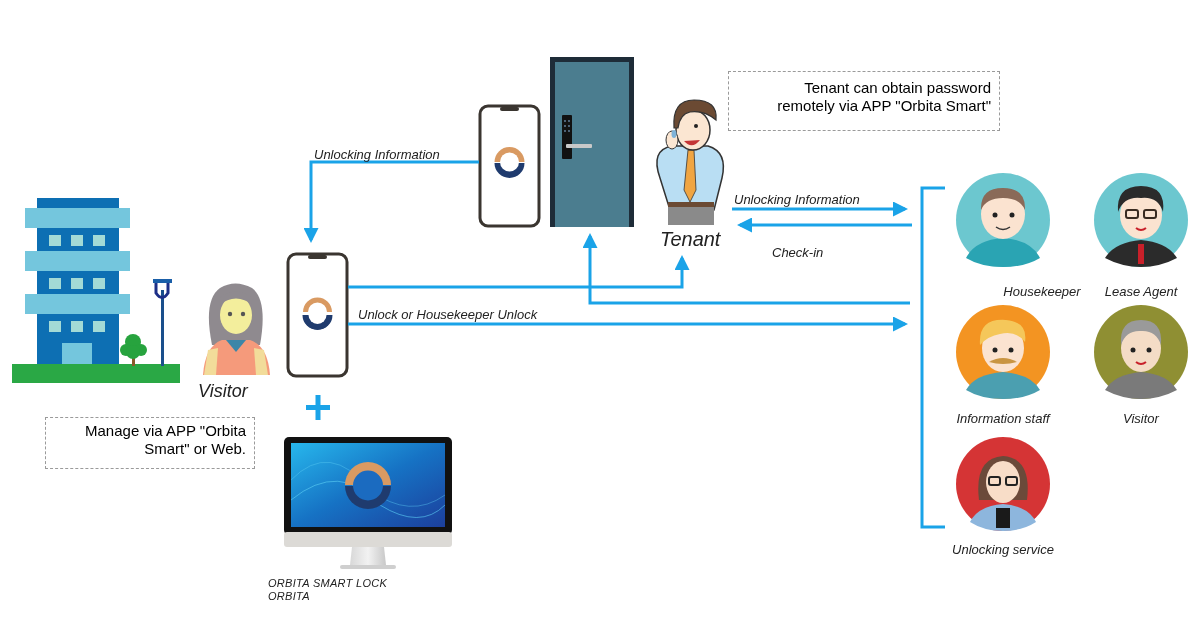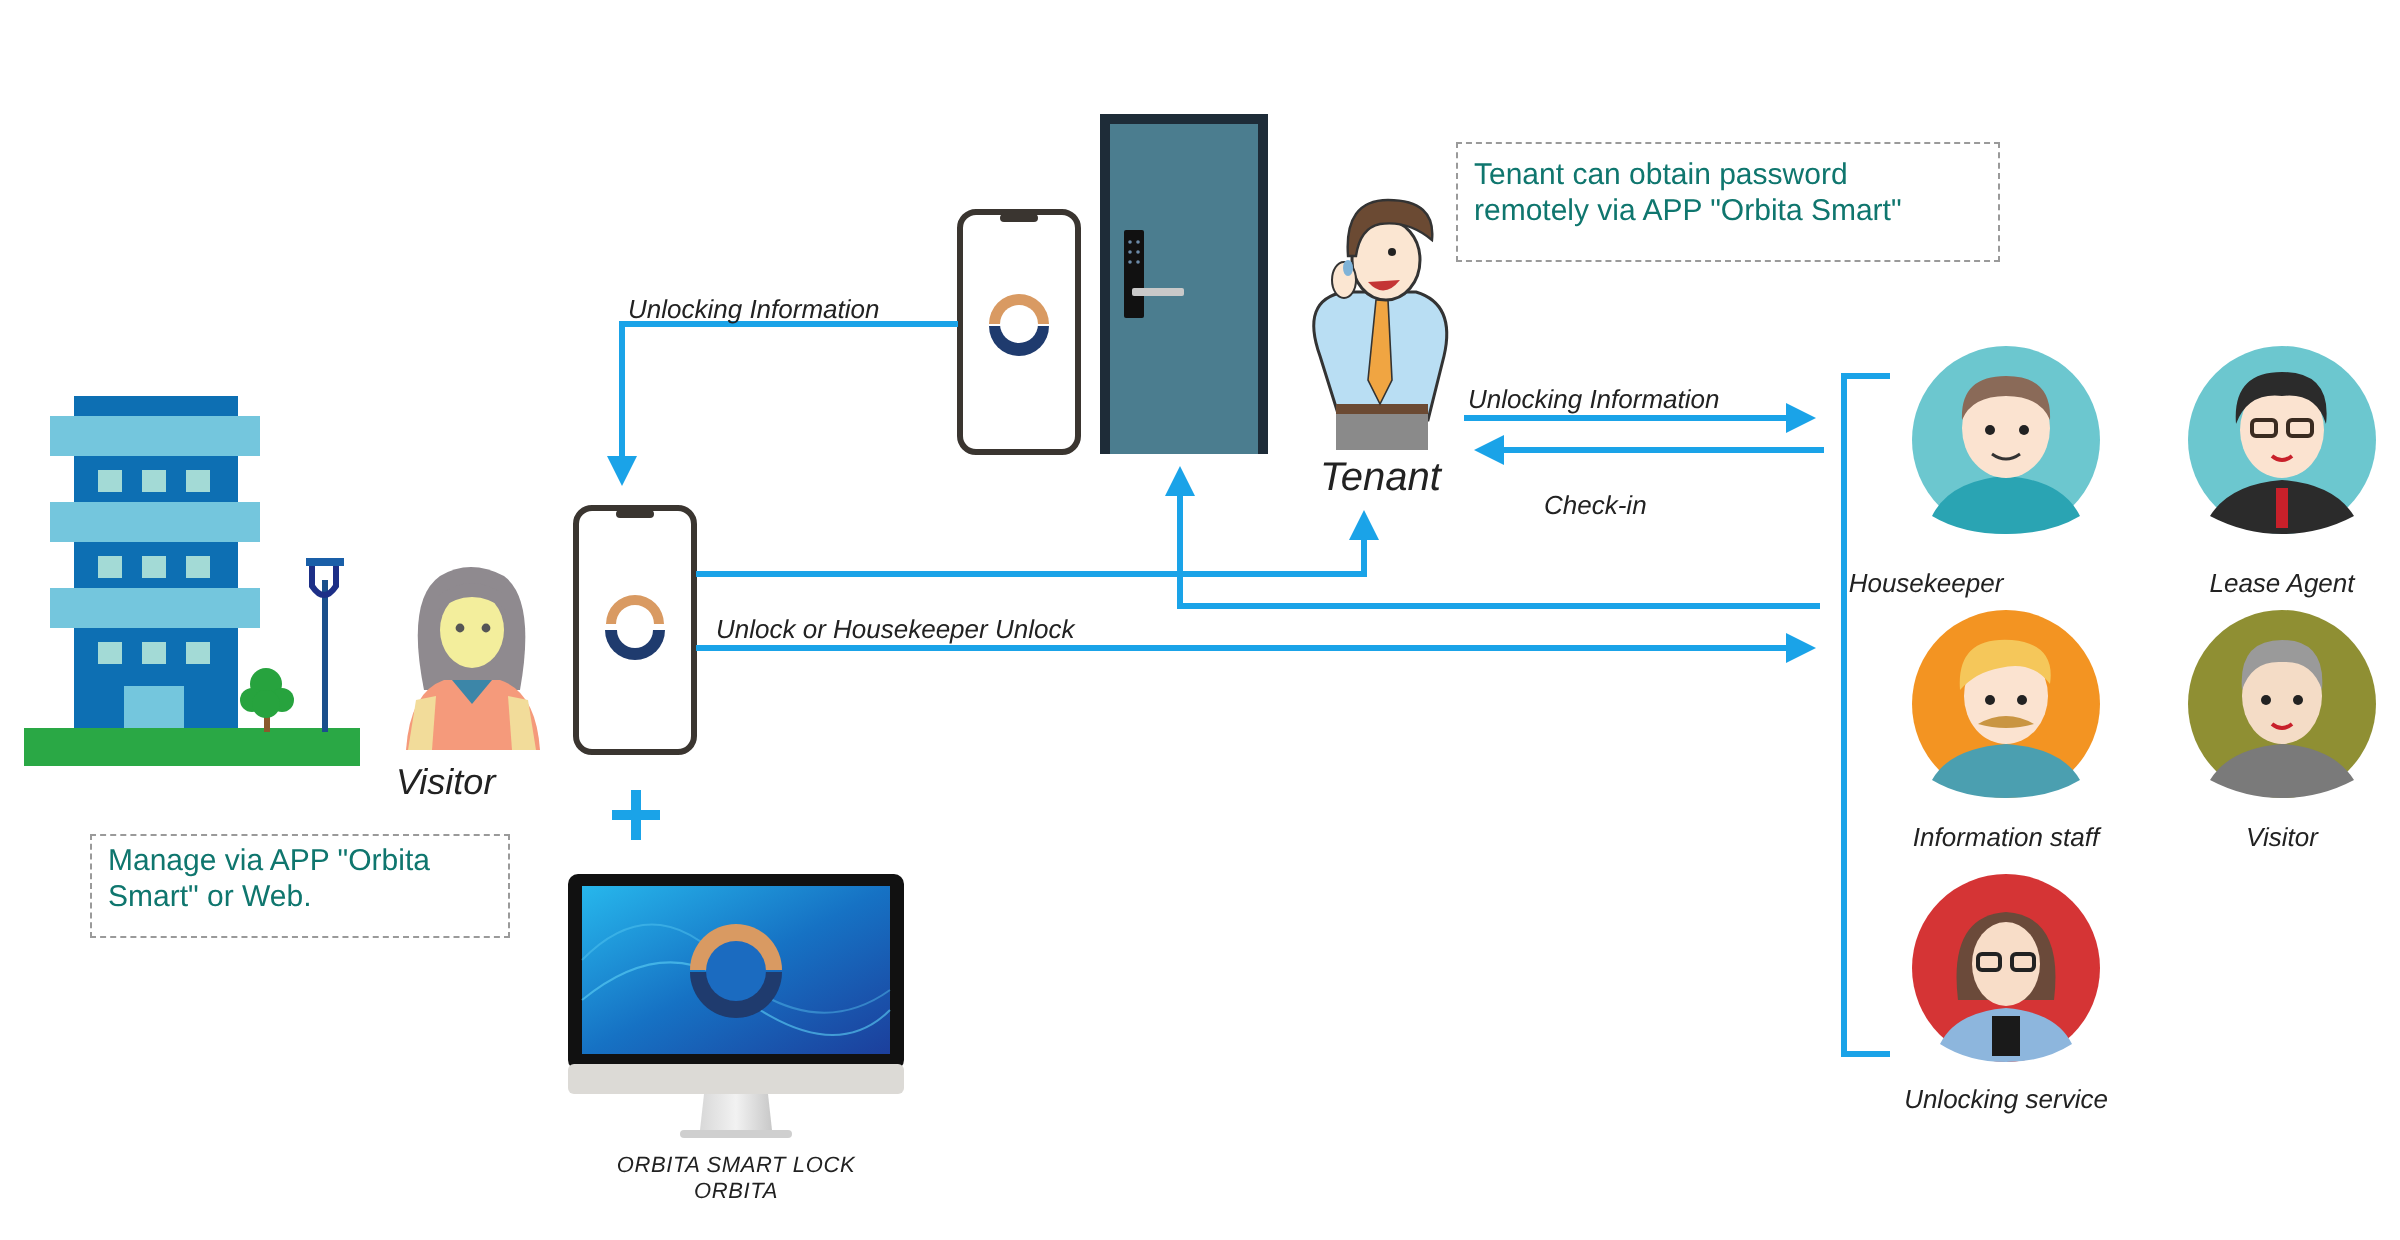--- a/index.html
+++ b/index.html
@@ -1,25 +1,25 @@
 <!DOCTYPE html>
 <html><head>
 <meta charset="utf-8">
 <style>
   html, body { margin: 0; padding: 0; background: #ffffff; }
   body { width: 1200px; height: 620px; position: relative; overflow: hidden;
          font-family: "Liberation Sans", sans-serif; color: #222; }
   svg.stage { position: absolute; left: 0; top: 0; }
   .lbl { position: absolute; white-space: nowrap; color: #222; font-style: italic; }
   .note { position: absolute; border: 1px dashed #9a9a9a; font-size: 15px; line-height: 18px;
-          padding: 4px 8px; color: #0f766e; box-sizing: border-box; }
+          padding: 4px 8px; color: #000000; box-sizing: border-box; text-align: right; }
   .arrow-lbl { font-size: 13px; }
   .role-lbl { font-size: 13px; text-align: center; width: 150px; }
   .big-lbl { font-size: 18px; }
-  .sys-lbl { font-size: 11px; text-align: center; line-height: 13px; width: 200px; letter-spacing: 0.3px; }
+  .sys-lbl { font-size: 11px; text-align: left; line-height: 13px; width: 200px; letter-spacing: 0.3px; }
 </style>
 </head>
 <body>
 
 <svg class="stage" width="1200" height="620" viewBox="0 0 1200 620">
   <defs>
     <marker id="ah" viewBox="0 0 10 10" refX="8" refY="5" markerWidth="5" markerHeight="5" orient="auto">
       <path d="M0,0 L10,5 L0,10 z" fill="#1aa3e8"></path>
     </marker>
     <linearGradient id="screenGrad" x1="0" y1="0" x2="1" y2="1">
@@ -226,17 +226,17 @@
 <div class="lbl arrow-lbl" style="left:314px; top:147px;">Unlocking Information</div>
 <div class="lbl arrow-lbl" style="left:734px; top:192px;">Unlocking Information</div>
 <div class="lbl arrow-lbl" style="left:772px; top:231px;margin-top:14px;">Check-in</div>
 <div class="lbl arrow-lbl" style="left:358px; top:307px;">Unlock or Housekeeper Unlock</div>
 
 <div class="lbl sys-lbl" style="left:268px; top:577px;">
   <div>ORBITA SMART LOCK</div>
   <div>ORBITA</div>
 </div>
 
-<div class="lbl role-lbl" style="left:888px; top:284px;">Housekeeper</div>
+<div class="lbl role-lbl" style="left:967px; top:284px;">Housekeeper</div>
 <div class="lbl role-lbl" style="left:1066px; top:284px;">Lease Agent</div>
 <div class="lbl role-lbl" style="left:928px; top:411px;">Information staff</div>
 <div class="lbl role-lbl" style="left:1066px; top:411px;">Visitor</div>
 <div class="lbl role-lbl" style="left:928px; top:542px;">Unlocking service</div>
 
 </body></html>

